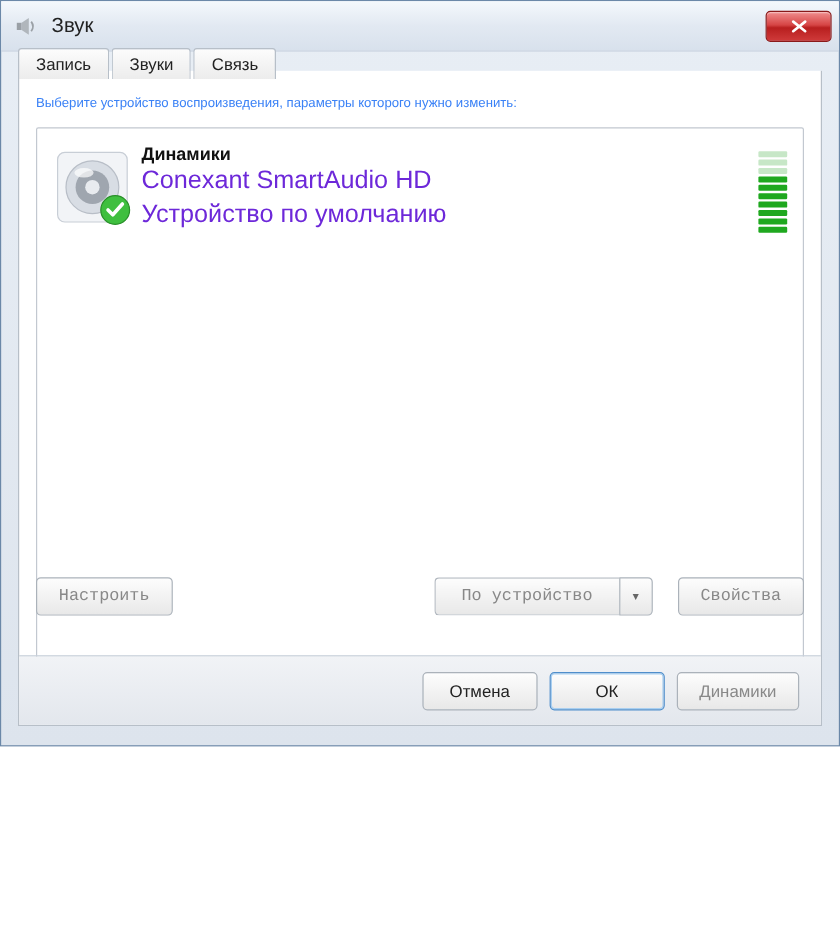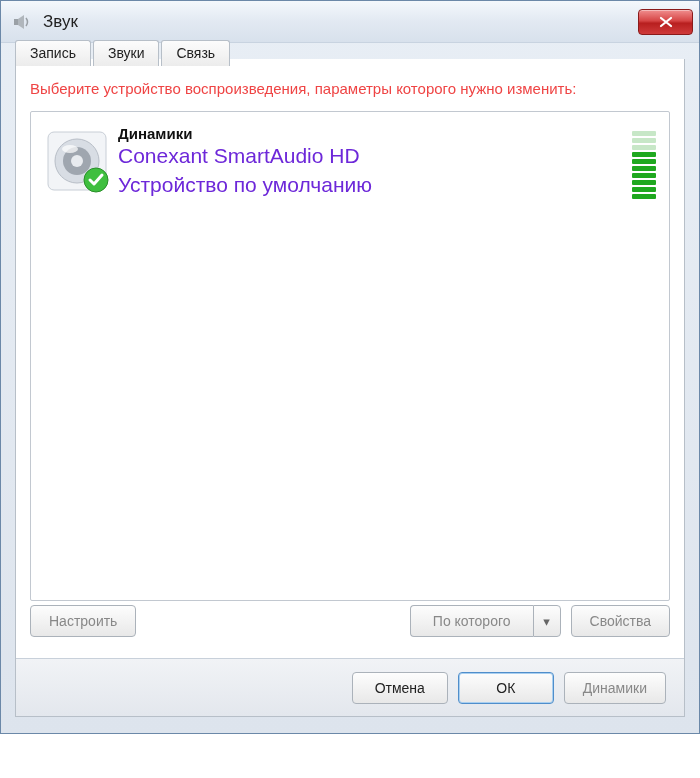--- a/index.html
+++ b/index.html
@@ -7,21 +7,21 @@
     margin: 0;
     font-family: "Segoe UI", Tahoma, sans-serif;
     font-size: 13px;
     background: #fff;
     width: 700px;
     height: 778px;
     overflow: hidden;
   }
   .window {
     width: 700px;
-    height: 734px;
+    height: 622px;
     background: linear-gradient(to bottom, #e8eef5, #dde4ed);
     border: 1px solid #6b88a8;
     position: relative;
   }
   .titlebar {
     height: 42px;
     display: flex;
     align-items: center;
     padding: 0 6px 0 10px;
     background: linear-gradient(to bottom, #f4f8fc 0%, #e2e9f2 50%, #d8e1ec 100%);
@@ -81,22 +81,22 @@
     border-bottom: 1px solid #fff;
     top: 0;
     padding-top: 5px;
     padding-bottom: 5px;
   }
   .content-area {
     position: absolute;
     left: 14px; right: 14px; top: 20px; bottom: 126px;
   }
   .instruction {
-    font-size: 15px;
-    color: #ef4444;
+    font-size: 11px;
+    color: #3b82f6;
     line-height: 1.35;
     margin-bottom: 12px;
   }
   .device-list {
     border: 1px solid #c2c8d0;
     border-radius: 2px;
     height: 490px;
     padding: 4px;
     background: #fff;
   }
@@ -137,26 +137,27 @@
   .level-bar {
     height: 5px;
     background: #1fa81f;
     border-radius: 1px;
   }
   .level-bar.dim {
     background: #c7e7c7;
   }
   .bottom-buttons-inner {
     position: absolute;
-    left: 14px; right: 14px; bottom: 78px;
-    display: flex;
-    gap: 10px;
+    left: 14px; right: 14px; bottom: 90px;
+    display: flex;
+    gap: 21px;
     align-items: center;
     height: 34px;
     white-space: nowrap;
+    font-family: Liberation Mono, monospace;
   }
   .btn {
     height: 32px;
     padding: 0 18px;
     border: 1px solid #abb2ba;
     border-radius: 4px;
     background: linear-gradient(to bottom, #fdfdfd, #e8e8e8);
     font-size: 14px;
     color: #222;
     cursor: pointer;
@@ -272,21 +273,21 @@
             <div class="level-bar dim"></div>
           </div>
         </div>
       </div>
     </div>
 
     <div class="bottom-buttons-inner">
       <div class="btn disabled">Настроить</div>
       <div class="spacer"></div>
       <div class="splitbtn">
-        <div class="main">По которого</div>
+        <div class="main">По устройство</div>
         <div class="arrow">
           <span>▾</span>
         </div>
       </div>
       <div class="btn disabled">Свойства</div>
     </div>
 
     <div class="dialog-footer">
       <div class="btn std">Отмена</div>
       <div class="btn primary">ОК</div>

